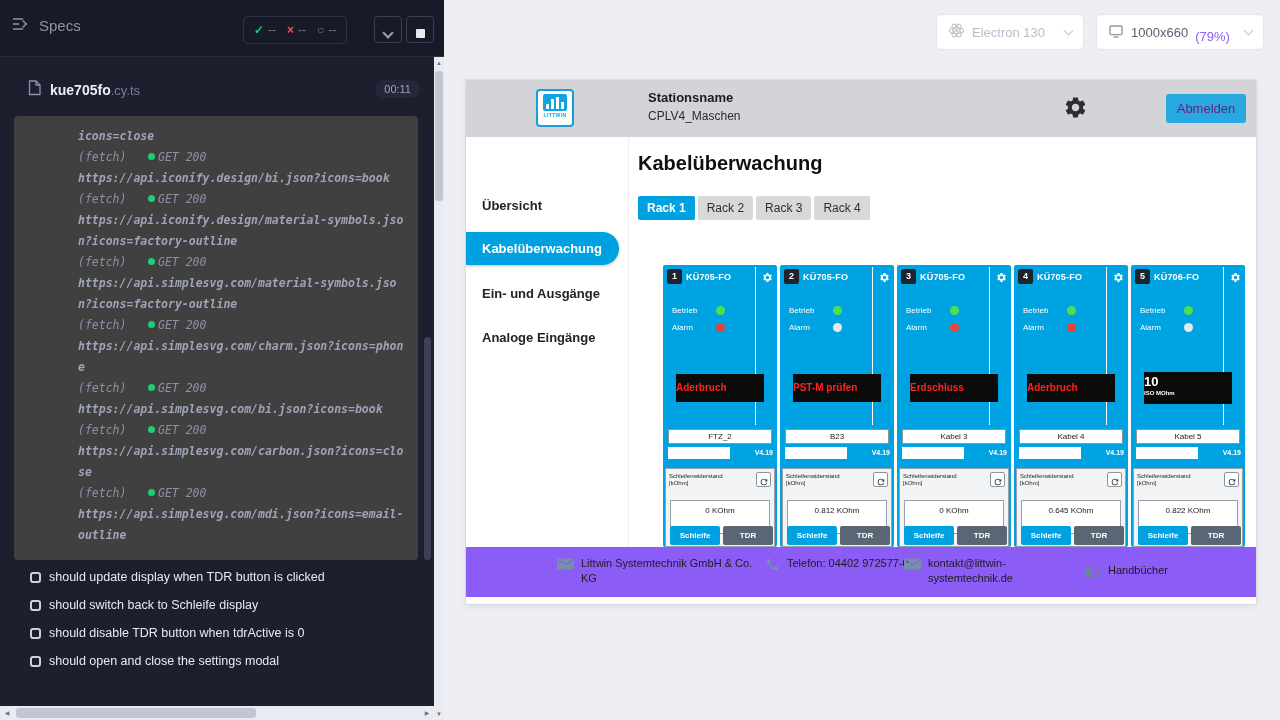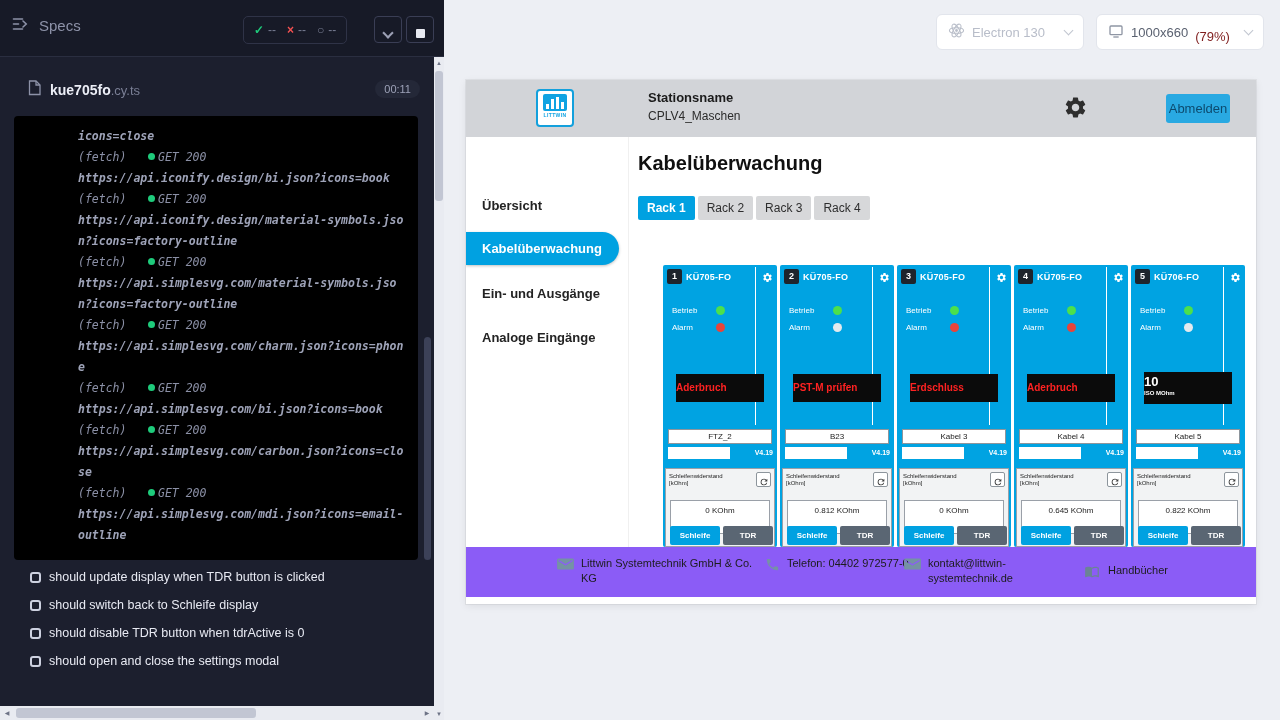--- a/index.html
+++ b/index.html
@@ -18,21 +18,21 @@
   .btn-chevron { left:374px; }
   .btn-stop { left:406px; }
   .chev-i { display:block; width:8px; height:8px; border-right:2px solid #9ca0b5; border-bottom:2px solid #9ca0b5; transform:rotate(45deg); margin:6px auto 0; }
   .stop-i { display:block; width:9px; height:9px; background:#e8eaf2; border-radius:1px; margin:8px auto 0; }
 
   .spec-row { position:absolute; left:28px; top:80px; display:flex; align-items:center; gap:9px; }
   .spec-name { font-size:14px; font-weight:bold; color:#eceef6; }
   .spec-ext { font-size:13px; color:#7a7f95; }
   .spec-timer { position:absolute; right:24px; top:80px; background:#242838; border-radius:10px; padding:3px 9px; font-size:11px; color:#9da2b8; }
 
-  .log { position:absolute; left:14px; top:116px; width:404px; height:444px; background:#000000; border-radius:4px; padding:10px 0 10px 64px; font-family:"DejaVu Sans Mono",monospace; font-style:italic; font-size:11.5px; line-height:21px; color:#8b90a6; overflow:hidden; }
+  .log { position:absolute; left:14px; top:116px; width:404px; height:444px; background:#404040; border-radius:4px; padding:10px 0 10px 64px; font-family:"DejaVu Sans Mono",monospace; font-style:italic; font-size:11.5px; line-height:21px; color:#8b90a6; overflow:hidden; }
   .log-url { color:#9ea3b8; font-weight:bold; width:332px; word-break:break-all; }
   .log-cont { color:#9ea3b8; font-weight:bold; }
   .log-label { display:inline-block; width:70px; }
   .log-dot { display:inline-block; width:7px; height:7px; background:#1ecb7b; border-radius:50%; margin-right:3px; position:relative; top:-1px; }
   .reporter-thumb { position:absolute; left:424px; top:337px; width:7px; height:223px; background:#3c4158; border-radius:4px; }
 
   .tests { position:absolute; left:0; top:563px; width:420px; }
   .test-row { display:flex; align-items:center; gap:8px; height:28px; padding-left:30px; }
   .test-box { flex:none; width:11px; height:11px; border:2px solid #cdd1e0; border-radius:3px; }
   .test-text { font-size:12.5px; color:#e8eaf3; }
@@ -43,35 +43,35 @@
   .h-scroll { position:absolute; left:0; top:706px; width:434px; height:14px; background:#e9ebf1; }
   .h-thumb { position:absolute; left:16px; top:2px; width:240px; height:10px; background:#c2c6d3; border-radius:3px; }
   .h-arrow { position:absolute; top:0; font-size:6px; color:#6d7386; line-height:14px; width:14px; text-align:center; }
 
   
   .stage { position:absolute; left:444px; top:0; width:836px; height:720px; background:#edeff4; }
   .url-box { position:absolute; left:16px; top:14px; width:466px; height:36px; background:#fff; border:1px solid #e2e5ec; border-radius:6px; line-height:34px; padding:0 14px; font-size:13px; color:#6e7585; white-space:nowrap; overflow:hidden; }
   .selectbox { position:absolute; top:14px; height:36px; background:#fff; border:1px solid #e2e5ec; border-radius:6px; display:flex; align-items:center; padding:0 11px; gap:7px; font-size:13px; }
   .browser-select { left:492px; width:148px; color:#b8bdc9; }
   .size-select { left:652px; width:168px; color:#5a6170; }
-  .size-zoom { color:#7f1d1d;margin-top:8px; }
+  .size-zoom { color:#8b5cf6;margin-top:8px; }
   .sel-chev { width:7px; height:7px; border-right:1.8px solid #c0c5cf; border-bottom:1.8px solid #c0c5cf; transform:rotate(45deg); margin-left:auto; margin-top:-4px; }
 
   
   .viewport { position:absolute; left:22px; top:80px; width:790px; height:524px; background:#fff; overflow:hidden; box-shadow:0 0 0 1px rgba(0,0,0,.05), 0 2px 8px rgba(0,0,0,.08); }
   .app-header { position:absolute; left:0; top:0; width:790px; height:57px; background:#d2d4d8; }
   .logo { position:absolute; left:70px; top:9px; width:38px; height:38px; background:#fff; border:2px solid #13a0dc; border-radius:4px; text-align:center; }
   .logo-sq { display:flex; align-items:flex-end; justify-content:center; gap:2px; width:24px; height:17px; background:#0fa3e2; border-radius:2px; margin:3px auto 1px; padding-bottom:2px; }
   .logo-sq span { display:block; width:3px; background:#fff; }
   .lb1{height:5px;} .lb2{height:10px;} .lb3{height:12px;} .lb4{height:7px;}
   .logo-text { font-size:5px; font-weight:bold; color:#0fa3e2; letter-spacing:.4px; }
   .station-label { position:absolute; left:182px; top:10px; font-size:13px; font-weight:bold; color:#1b1b1b; }
   .station-name { position:absolute; left:182px; top:29px; font-size:12px; color:#2b2b2b; }
   .header-gear { position:absolute; left:597px; top:15px; cursor:pointer; }
-  .logout-btn { position:absolute; left:700px; top:14px; width:64px; height:29px; background:#29a9e2; color:#0c4a6e; font-size:13px; border:none; border-radius:3px; font-family:inherit; cursor:pointer; }
+  .logout-btn { position:absolute; left:700px; top:14px; width:80px; height:29px; background:#29a9e2; color:#701a75; font-size:13px; border:none; border-radius:3px; font-family:inherit; cursor:pointer; }
 
   .app-nav { position:absolute; left:0; top:57px; width:163px; height:410px; background:#fff; border-right:1px solid rgba(0,0,0,.06); }
   .nav-item { position:absolute; left:16px; font-size:13px; font-weight:bold; color:#232323; cursor:pointer; }
   .nav-active { position:absolute; left:0; top:152px; width:153px; height:33px; background:#00a1e1; color:#fff; font-size:13px; font-weight:bold; line-height:33px; padding-left:16px; border-radius:0 17px 17px 0; box-shadow:0 1px 3px rgba(0,0,0,.25); cursor:pointer; }
 
   .page-title { position:absolute; left:172px; top:72px; font-size:20px; font-weight:600; color:#101010; }
   .tabs { position:absolute; left:172px; top:116px; display:flex; gap:3px; }
   .tab { height:24px; line-height:24px; padding:0 9px; font-size:12px; background:#d7d8da; color:#2e2e2e; border-radius:2px; cursor:pointer; }
   .tab.active { background:#00a1e1; color:#fff; font-weight:bold; }
 

